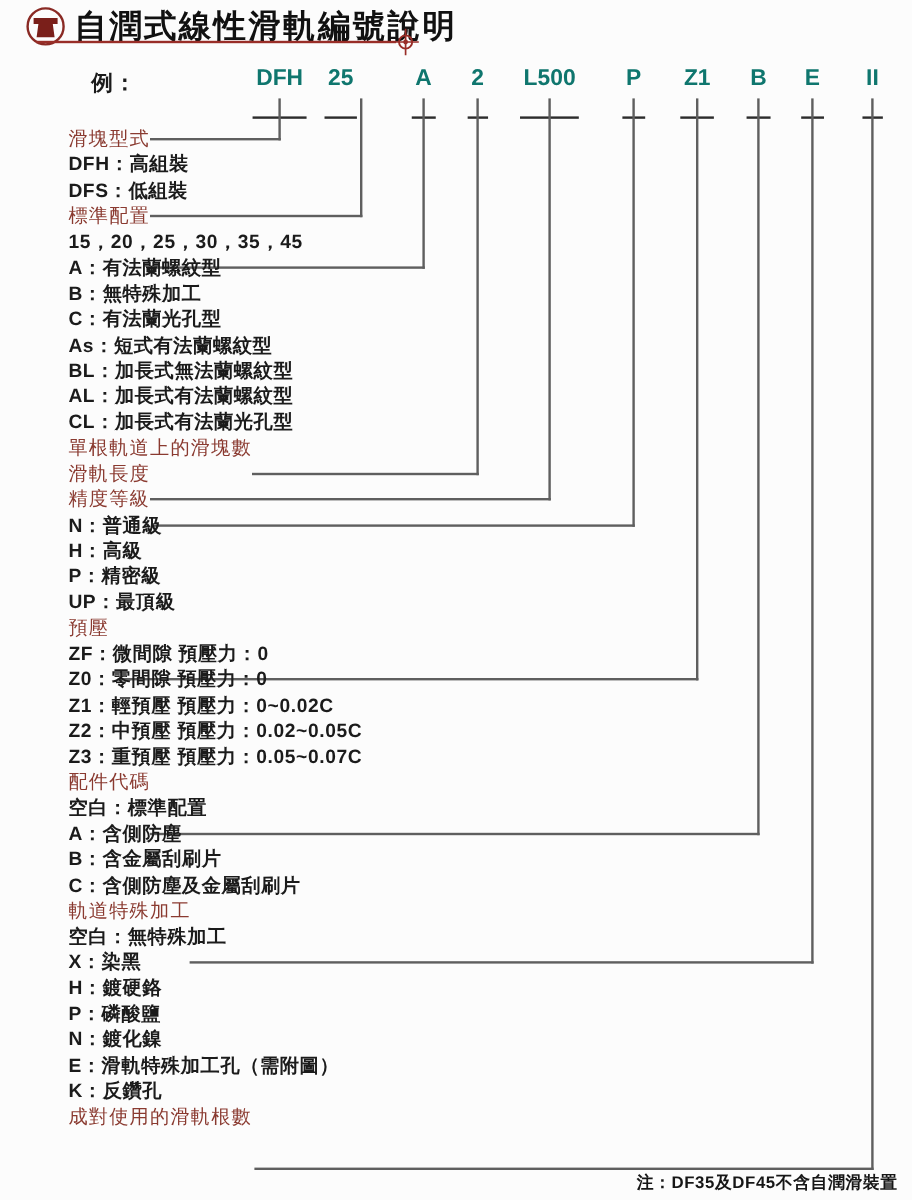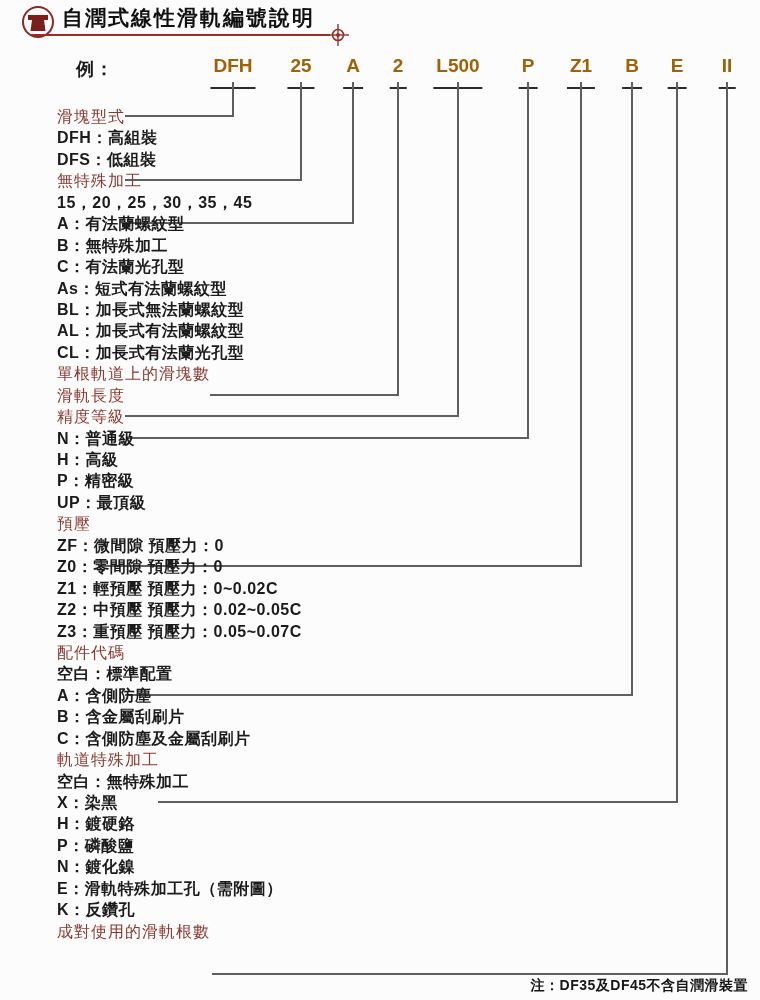--- a/index.html
+++ b/index.html
@@ -15,41 +15,41 @@
 
   
   #title-icon{
     position:absolute;left:22px;top:6px;width:32px;height:32px;
     border:2px solid #8a2a24;border-radius:50%;
     box-sizing:border-box;
   }
   #title-icon svg{position:absolute;left:2px;top:3px;}
   #page-title{
     position:absolute;left:62px;top:4px;
-    font-size:21px;font-weight:bold;color:#111;
+    font-size:27px;font-weight:bold;color:#111;
     letter-spacing:2px;white-space:nowrap;
   }
   #title-rule{
     position:absolute;left:30px;top:34px;width:300px;height:2px;
     background:#992e28;
   }
   #crosshair{position:absolute;left:325px;top:22px;width:26px;height:26px;}
 
   
   #example-label{
     position:absolute;left:76px;top:57px;
     font-size:18px;font-weight:bold;letter-spacing:1px;
   }
   .code{
     position:absolute;top:55px;height:22px;line-height:22px;
     font-size:19px;font-weight:bold;
     transform:translateX(-50%);
     border-bottom:2px solid #2c2c2c;
-    padding:0 3px 10px 3px;
-    color:#a16207;
+    padding:0 3px 20px 3px;
+    color:#0f766e;
     white-space:nowrap;
   }
 
   
   .vline,.hline{position:absolute;background:#5f5f5f;}
   .vline{width:2px;}
   .hline{height:2px;}
 
   
   #rows{position:absolute;left:57px;top:106px;width:520px;}
@@ -79,21 +79,21 @@
   <svg id="crosshair" viewBox="0 0 26 26">
     <circle cx="13" cy="13" r="5.5" fill="none" stroke="#992e28" stroke-width="1.6"></circle>
     <line x1="13" y1="2" x2="13" y2="24" stroke="#992e28" stroke-width="1.4"></line>
     <line x1="2" y1="13" x2="24" y2="13" stroke="#992e28" stroke-width="1.4"></line>
     <circle cx="13" cy="13" r="2" fill="#992e28"></circle>
   </svg>
 
   <div id="example-label">例：</div>
   <div id="codes">
       <span class="code" style="left: 233px;">DFH</span>
-      <span class="code" style="left: 301px;">25</span>
+      <span class="code" style="left: 284px;">25</span>
       <span class="code" style="left: 353px;">A</span>
       <span class="code" style="left: 398px;">2</span>
       <span class="code" style="left: 458px;">L500</span>
       <span class="code" style="left: 528px;">P</span>
       <span class="code" style="left: 581px;">Z1</span>
       <span class="code" style="left: 632px;">B</span>
       <span class="code" style="left: 677px;">E</span>
       <span class="code" style="left: 727px;">II</span>
     </div>
 
@@ -117,21 +117,21 @@
       <div class="vline" style="left: 676px; top: 82px; height: 721px;"></div>
       <div class="hline" style="left: 158px; top: 801px; width: 520px;"></div>
       <div class="vline" style="left: 726px; top: 82px; height: 893px;"></div>
       <div class="hline" style="left: 212px; top: 973px; width: 516px;"></div>
     </div>
 
   <div id="rows">
       <div class="row section">滑塊型式</div>
       <div class="row item">DFH：高組裝</div>
       <div class="row item">DFS：低組裝</div>
-      <div class="row section">無特殊加工</div>
+      <div class="row section">標準配置</div>
       <div class="row item">15，20，25，30，35，45</div>
       <div class="row item">A：有法蘭螺紋型</div>
       <div class="row item">B：無特殊加工</div>
       <div class="row item">C：有法蘭光孔型</div>
       <div class="row item">As：短式有法蘭螺紋型</div>
       <div class="row item">BL：加長式無法蘭螺紋型</div>
       <div class="row item">AL：加長式有法蘭螺紋型</div>
       <div class="row item">CL：加長式有法蘭光孔型</div>
       <div class="row section">單根軌道上的滑塊數</div>
       <div class="row section">滑軌長度</div>

